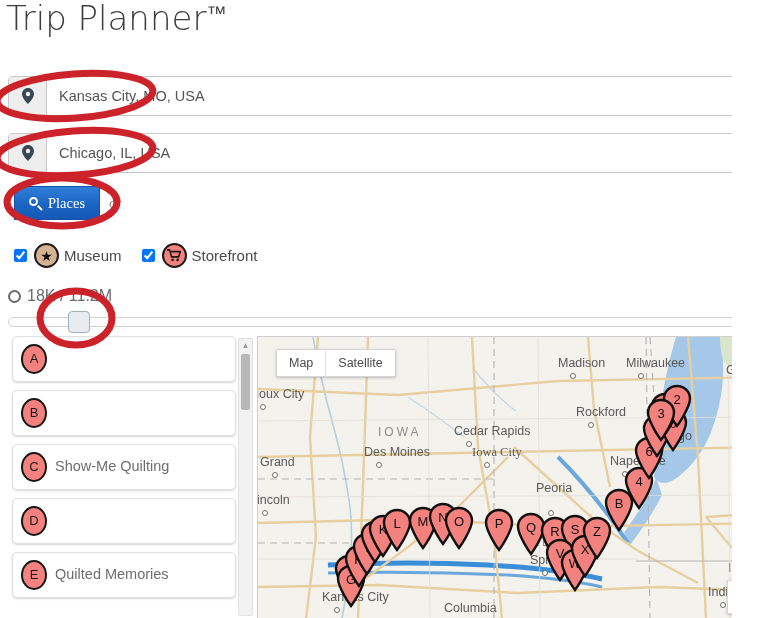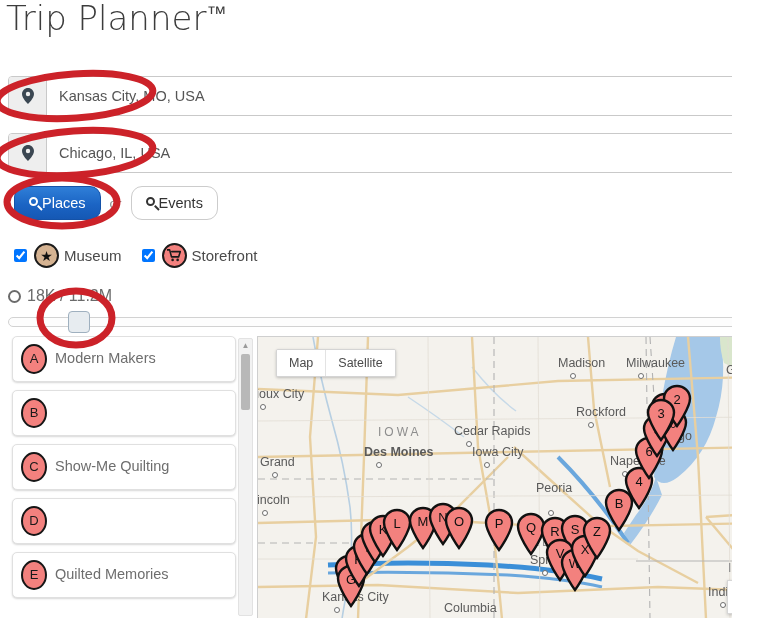--- a/index.html
+++ b/index.html
@@ -36,23 +36,23 @@
   .loc-input {
     flex: 1; border: none; outline: none; background: transparent;
     font-size: 14.5px; color: #555; padding: 0 12px;
     font-family: "Liberation Sans", sans-serif;
   }
   .pin-svg { width: 12px; height: 16px; display: block; }
 
   
   .btn-row { position: absolute; left: 14px; top: 186px; display: flex; align-items: center; }
   .btn {
-    height: 34px; display: inline-flex; align-items: center; 
-    padding: 0 14px; border-radius: 11px; font-size: 14.5px;
-    cursor: pointer; white-space: nowrap; font-family: Liberation Sans, sans-serif;
+    height: 34px; display: inline-flex; align-items: center; gap: 6px;
+    padding: 0 14px; border-radius: 0; font-size: 14.5px;
+    cursor: pointer; white-space: nowrap; font-family: Liberation Serif, serif;
   }
   .btn-primary {
     background: linear-gradient(to bottom, #2f7fd8 0%, #1b64c4 55%, #1558b4 100%);
     border: 1px solid #1452a8; color: #ffffff;
   }
   .btn-default {
     background: #ffffff; border: 1px solid #cccccc; color: #333333;
   }
   .or-text { font-size: 13.5px; color: #8a8a8a; margin: 0 9px; }
   .mag {
@@ -217,27 +217,20 @@
 
   <div class="btn-row">
     <div class="btn btn-primary">
       <span class="mag">
           <i></i>
           <b></b>
         </span>
       <span>Places</span>
     </div>
     <span class="or-text">or</span>
-    <div class="btn btn-default">
-      <span class="mag">
-          <i></i>
-          <b></b>
-        </span>
-      <span>Events</span>
-    </div>
   </div>
 
   <div class="cat-row">
     <div class="cat-item">
       <input type="checkbox" class="cat-check" checked="" style="">
       <span class="cat-badge museum">
         <span class="star-glyph">★</span>
       </span>
       <span class="cat-label">Museum</span>
     </div>
@@ -261,21 +254,20 @@
 
   <div class="slider-wrap">
     <div class="slider-track"></div>
     <div class="slider-thumb"></div>
   </div>
 
   <div class="results-panel">
     <div class="results-list" id="results-list">
         <div class="result-item">
           <div class="result-badge">A</div>
-          <div>Modern Makers</div>
         </div>
         <div class="result-item">
           <div class="result-badge">B</div>
         </div>
         <div class="result-item">
           <div class="result-badge">C</div>
           <div>Show-Me Quilting</div>
         </div>
         <div class="result-item">
           <div class="result-badge">D</div>
@@ -344,27 +336,27 @@
           <path d="M470 0 L472 282"></path>
       </g>
     </svg>
 
     <div id="map-labels">
         <div class="map-label map-state" style="left: 120px; top: 88px;">IOWA</div>
         <div class="map-label map-state" style="left: 268px; top: 198px;">ILLINOIS</div>
         <div class="map-label map-state" style="left: 470px; top: 224px;">INDIANA</div>
         <div class="map-label map-city" style="left: -10px; top: 50px;">Sioux City</div>
         <div class="city-dot" style="left: 2px; top: 67px;"></div>
-        <div class="map-label map-city" style="left: 106px; top: 108px; font-weight: bold;">Des Moines</div>
+        <div class="map-label map-city" style="left: 106px; top: 108px;">Des Moines</div>
         <div class="city-dot" style="left: 118px; top: 125px;"></div>
         <div class="map-label map-city" style="left: 2px; top: 118px;">Grand</div>
         <div class="city-dot" style="left: 14px; top: 135px;"></div>
         <div class="map-label map-city" style="left: 196px; top: 87px;">Cedar Rapids</div>
         <div class="city-dot" style="left: 208px; top: 104px;"></div>
-        <div class="map-label map-city" style="left: 214px; top: 108px;">Iowa City</div>
+        <div class="map-label map-city" style="left: 214px; top: 108px; font-family: Liberation Serif, serif;">Iowa City</div>
         <div class="city-dot" style="left: 226px; top: 125px;"></div>
         <div class="map-label map-city" style="left: 300px; top: 19px;">Madison</div>
         <div class="city-dot" style="left: 312px; top: 36px;"></div>
         <div class="map-label map-city" style="left: 368px; top: 19px;">Milwaukee</div>
         <div class="city-dot" style="left: 380px; top: 36px;"></div>
         <div class="map-label map-city" style="left: 468px; top: 26px;">Grand Rapids</div>
         <div class="city-dot" style="left: 480px; top: 43px;"></div>
         <div class="map-label map-city" style="left: 318px; top: 68px;">Rockford</div>
         <div class="city-dot" style="left: 330px; top: 85px;"></div>
         <div class="map-label map-city" style="left: 388px; top: 92px;">Chicago</div>

